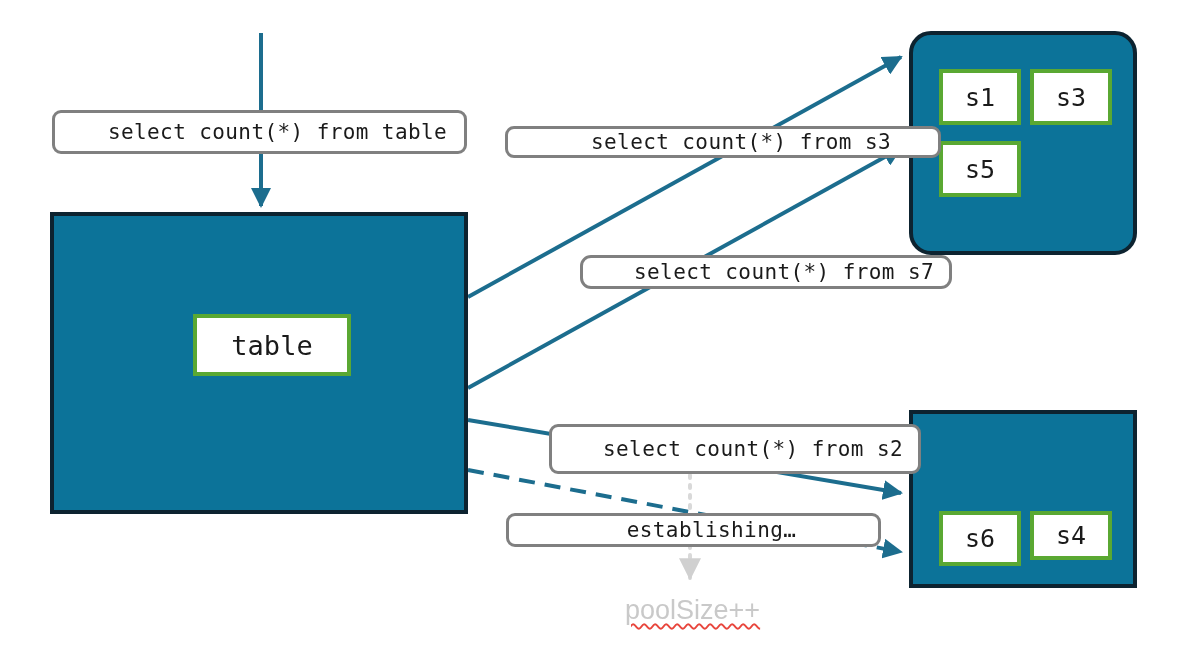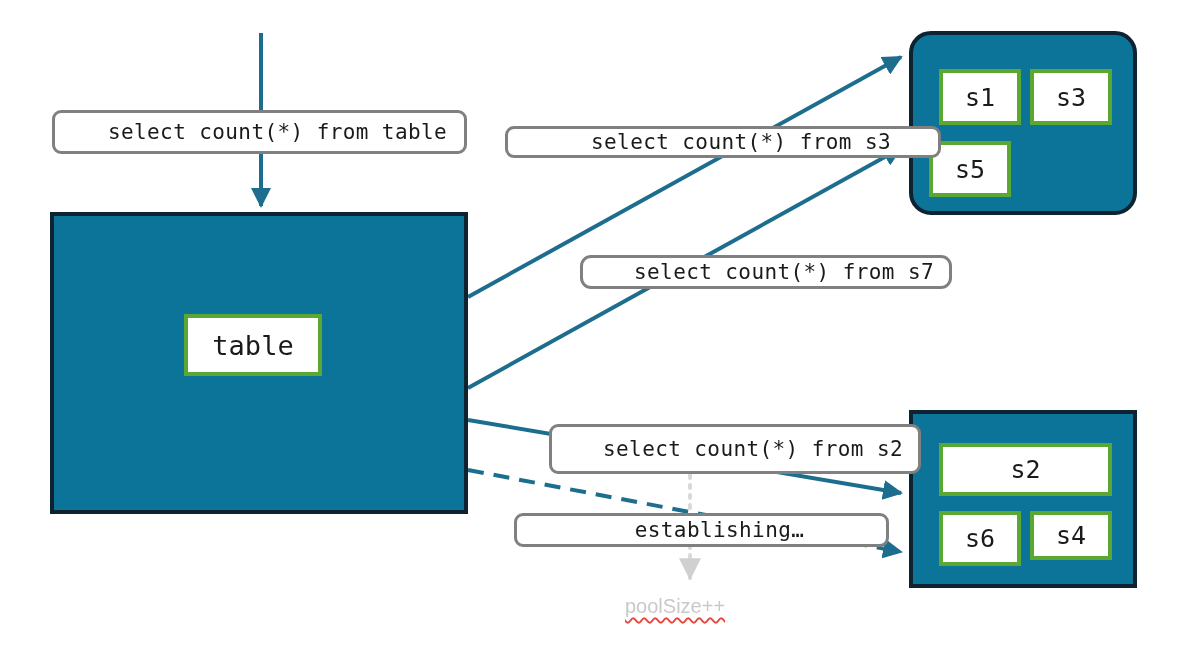--- a/index.html
+++ b/index.html
@@ -76,21 +76,21 @@
   .query-label.front {
     z-index: 4;
     padding-left: 36px;
   }
 
   
   .annotation {
     position: absolute;
     color: #c9c9c9;
     font-family: "Liberation Sans", sans-serif;
-    font-size: 20px;
+    font-size: 27px;
     white-space: nowrap;
     text-decoration: underline wavy #e8453c;
     text-decoration-thickness: 2px;
     text-underline-offset: 4px;
   }
 </style>
 </head>
 <body>
 
 <div id="canvas">
@@ -114,39 +114,38 @@
     <line x1="468" y1="420" x2="901" y2="493" stroke="#1c6d8e" stroke-width="4" marker-end="url(#arrow-teal)"></line>
 
     <line x1="468" y1="470" x2="901" y2="552" stroke="#1c6d8e" stroke-width="4" stroke-dasharray="16 10" marker-end="url(#arrow-teal)"></line>
 
     <line x1="690" y1="455" x2="690" y2="578" stroke="#d9d9d9" stroke-width="4" stroke-dasharray="3 7" stroke-linecap="round" marker-end="url(#arrow-gray)"></line>
   </svg>
 
   <div class="query-label front" style="left:52px; top:110px; width:415px; height:44px;">select count(*) from table</div>
 
   <div class="container-box" style="left:50px; top:212px; width:418px; height:302px;">
-    <div class="node-box table-node" style="left:130px; top:98px; width:138px; height:62px;">table</div>
+    <div class="node-box table-node" style="left:139px; top:98px; width:158px; height:62px;">table</div>
   </div>
 
-  <div class="container-box" style="left:909px; top:31px; width:228px; height:184px;border-radius:22px;">
+  <div class="container-box" style="left:909px; top:31px; width:228px; height:224px;border-radius:22px;">
     <div class="node-box server-node" style="left:26px; top:34px; width:82px; height:56px;">s1</div>
     <div class="node-box server-node" style="left:117px; top:34px; width:82px; height:56px;">s3</div>
-    <div class="node-box server-node" style="left:16px; top:106px; width:82px; height:56px;">s5</div>
+    <div class="node-box server-node" style="left:26px; top:106px; width:82px; height:56px;">s5</div>
   </div>
 
   <div class="container-box" style="left:909px; top:410px; width:228px; height:178px;">
-    <div class="node-box server-node" style="left:26px; top:29px; width:173px; height:53px;">s2</div>
     <div class="node-box server-node" style="left:26px; top:97px; width:82px; height:55px;">s6</div>
     <div class="node-box server-node" style="left:117px; top:97px; width:82px; height:49px;">s4</div>
   </div>
 
 
   <div class="query-label front" style="left:505px; top:126px; width:436px; height:32px;">select count(*) from s3</div>
 
   <div class="query-label front" style="left:580px; top:255px; width:372px; height:34px;border-radius:11px;">select count(*) from s7</div>
 
   <div class="query-label front" style="left:505px; top:424px; width:372px; height:50px;margin-left:44px;">select count(*) from s2</div>
 
-  <div class="query-label front" style="left:506px; top:513px; width:375px; height:34px;margin-left:8px;">establishing…</div>
+  <div class="query-label front" style="left:506px; top:513px; width:375px; height:34px;">establishing…</div>
 
   <div class="annotation" style="left:625px; top:595px;">poolSize++</div>
 
 </div>
 
 </body></html>

